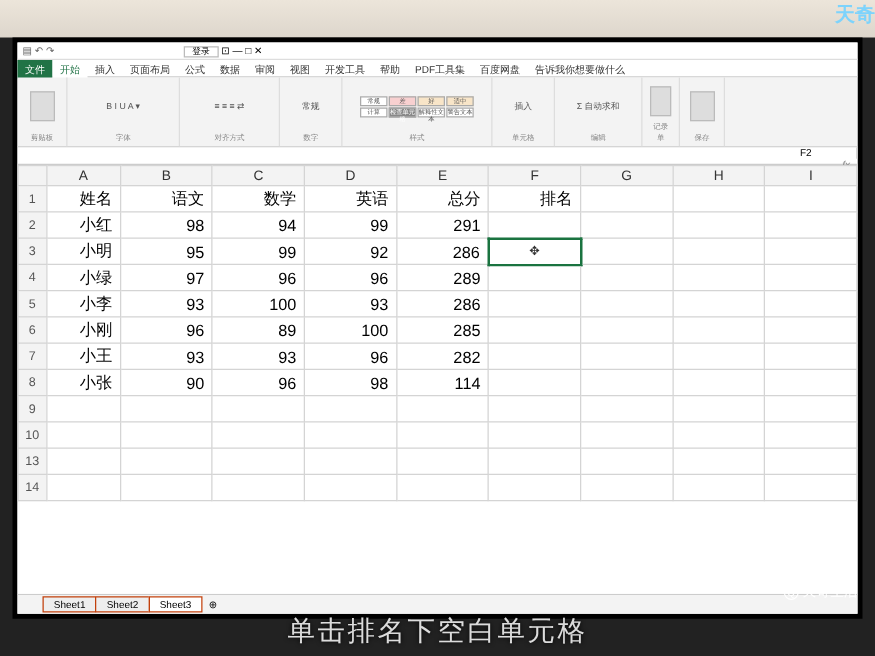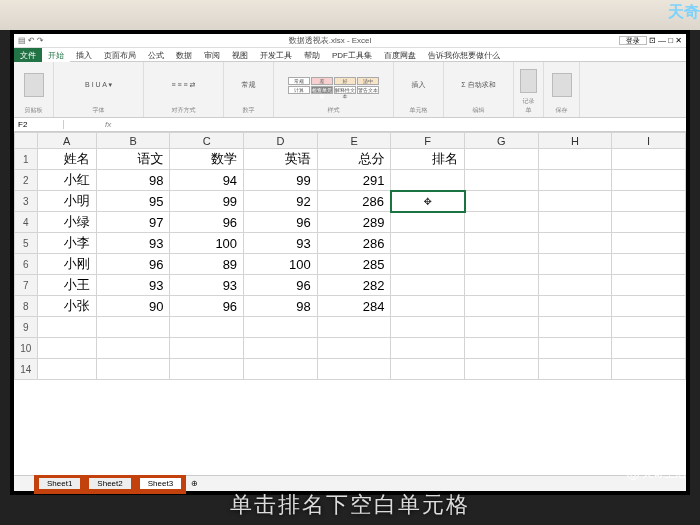--- a/index.html
+++ b/index.html
@@ -16,54 +16,53 @@
   .tab.file { background: #217346; color: #fff; }
   .tab.active { background: #fff; border-bottom: 2px solid #217346; color: #217346; }
   .ribbon { background: #f3f3f3; height: 56px; border-bottom: 1px solid #ccc; display: flex; align-items: center; font-size: 7px; color: #555; }
   .rgroup { border-right: 1px solid #ddd; height: 100%; padding: 2px 6px; display: flex; flex-direction: column; justify-content: space-between; }
   .rgroup .lbl { text-align: center; color: #888; font-size: 6px; }
   .rgroup .body { flex: 1; display: flex; align-items: center; gap: 2px; justify-content: center; }
   .icon-big { width: 20px; height: 24px; background: #ddd; border: 1px solid #bbb; }
   .style-gallery { display: grid; grid-template-columns: repeat(4, 22px); gap: 1px; }
   .style-cell { height: 8px; border: 1px solid #aaa; font-size: 5px; text-align: center; line-height: 6px; }
   .sc1 { background: #f8e5c8; } .sc2 { background: #f8d0d0; } .sc3 { background: #fff; } .sc4 { background: #888; color: #fff; }
-  .formula-bar { height: 14px; display: flex; align-items: center; border-bottom: 1px solid #ccc; background: #fff; }
+  .formula-bar { height: 14px; display: flex; align-items: flex-end; border-bottom: 1px solid #ccc; background: #fff; flex-direction: column; }
   .name-box { width: 50px; border-right: 1px solid #ccc; padding: 0 4px; font-size: 8px; }
   .fx { padding: 0 6px; color: #888; font-size: 8px; font-style: italic; margin-left: 35px; }
   .grid-wrap { flex: 1; overflow: auto; background: #fff; position: relative; }
   table.grid { border-collapse: collapse; width: 100%; }
   .grid th, .grid td { border: 1px solid #d4d4d4; font-size: 13px; height: 21px; }
   .grid th.colh { background: #f3f3f3; font-weight: normal; color: #333; text-align: center; font-size: 11px; height: 16px; }
   .grid td.rowh { background: #f3f3f3; text-align: center; width: 22px; font-size: 10px; color: #555; }
   .grid td.cell { padding: 0 6px; text-align: right; }
   .grid td.cell.text { text-align: right; }
   .grid td.selected { border: 2px solid #1a7340; background: #fff; position: relative; }
   .cursor-in { position: absolute; left: 50%; top: 50%; transform: translate(-50%,-50%); color: #333; font-size: 10px; }
   .col-A { width: 58px; } .col-B, .col-C, .col-D, .col-E, .col-F, .col-G, .col-H, .col-I { width: 72px; }
   .sheet-tabs { height: 16px; background: #f3f3f3; border-top: 1px solid #ccc; display: flex; align-items: center; font-size: 8px; padding-left: 20px; }
-  .sheet-tab { padding: 1px 8px; border: 5px solid #c2410c; background: #fff; margin-right: -1px; }
+  .sheet-tab { padding: 1px 8px; border: 1px solid #c2410c; background: #fff; margin-right: -1px; }
   .sheet-tab.inactive { background: #eee; }
   .caption { position: absolute; bottom: 0; left: 0; right: 0; height: 40px; display: flex; align-items: center; justify-content: center; color: rgba(255,255,255,0.85); font-size: 22px; letter-spacing: 2px; pointer-events: none; text-shadow: 0 0 4px #000; }
   .watermark { position: absolute; right: 14px; bottom: 44px; color: #fff; font-size: 11px; margin-left: 24px; }
   .watermark .q { display: inline-block; width: 12px; height: 12px; border: 1px solid #fff; border-radius: 50%; text-align: center; line-height: 11px; font-size: 8px; margin-right: 3px; }
   .corner-logo { position: absolute; top: 2px; right: 0; color: #7dd3fc; font-size: 16px; font-weight: bold; }
   .desk-bg { position: absolute; top: 0; left: 0; right: 0; height: 30px; background: linear-gradient(#ece5da, #ddd6cc); }
 </style>
 </head>
 <body>
 
 <div class="desk-bg"></div>
 <div class="corner-logo">天奇</div>
 
 <div class="outer">
 <div class="excel">
 
   <div class="titlebar">
     <div class="qat">▤ ↶ ↷</div>
-    <div class="title-center">数据透视表.xlsx - Excel</div>
     <div class="title-right">
       <span class="login">登录</span>
       <span> ⊡ — □ ✕</span>
     </div>
   </div>
 
   <div class="ribbon-tabs">
     <div class="tab file">文件</div>
     <div class="tab active">开始</div>
     <div class="tab">插入</div>
@@ -247,40 +246,52 @@
         <td class="cell"></td>
         <td class="cell"></td>
         <td class="cell"></td>
       </tr>
       <tr>
         <td class="rowh">8</td>
         <td class="cell text">小张</td>
         <td class="cell">90</td>
         <td class="cell">96</td>
         <td class="cell">98</td>
-        <td class="cell">284</td>
+        <td class="cell">114</td>
         <td class="cell"></td>
         <td class="cell"></td>
         <td class="cell"></td>
         <td class="cell"></td>
       </tr>
       <tr>
               <td class="rowh">9</td>
               <td class="cell"></td>
               <td class="cell"></td>
               <td class="cell"></td>
               <td class="cell"></td>
               <td class="cell"></td>
               <td class="cell"></td>
               <td class="cell"></td>
               <td class="cell"></td>
               <td class="cell"></td>
             </tr>
       <tr>
               <td class="rowh">10</td>
+              <td class="cell"></td>
+              <td class="cell"></td>
+              <td class="cell"></td>
+              <td class="cell"></td>
+              <td class="cell"></td>
+              <td class="cell"></td>
+              <td class="cell"></td>
+              <td class="cell"></td>
+              <td class="cell"></td>
+            </tr>
+      <tr>
+              <td class="rowh">13</td>
               <td class="cell"></td>
               <td class="cell"></td>
               <td class="cell"></td>
               <td class="cell"></td>
               <td class="cell"></td>
               <td class="cell"></td>
               <td class="cell"></td>
               <td class="cell"></td>
               <td class="cell"></td>
             </tr>

